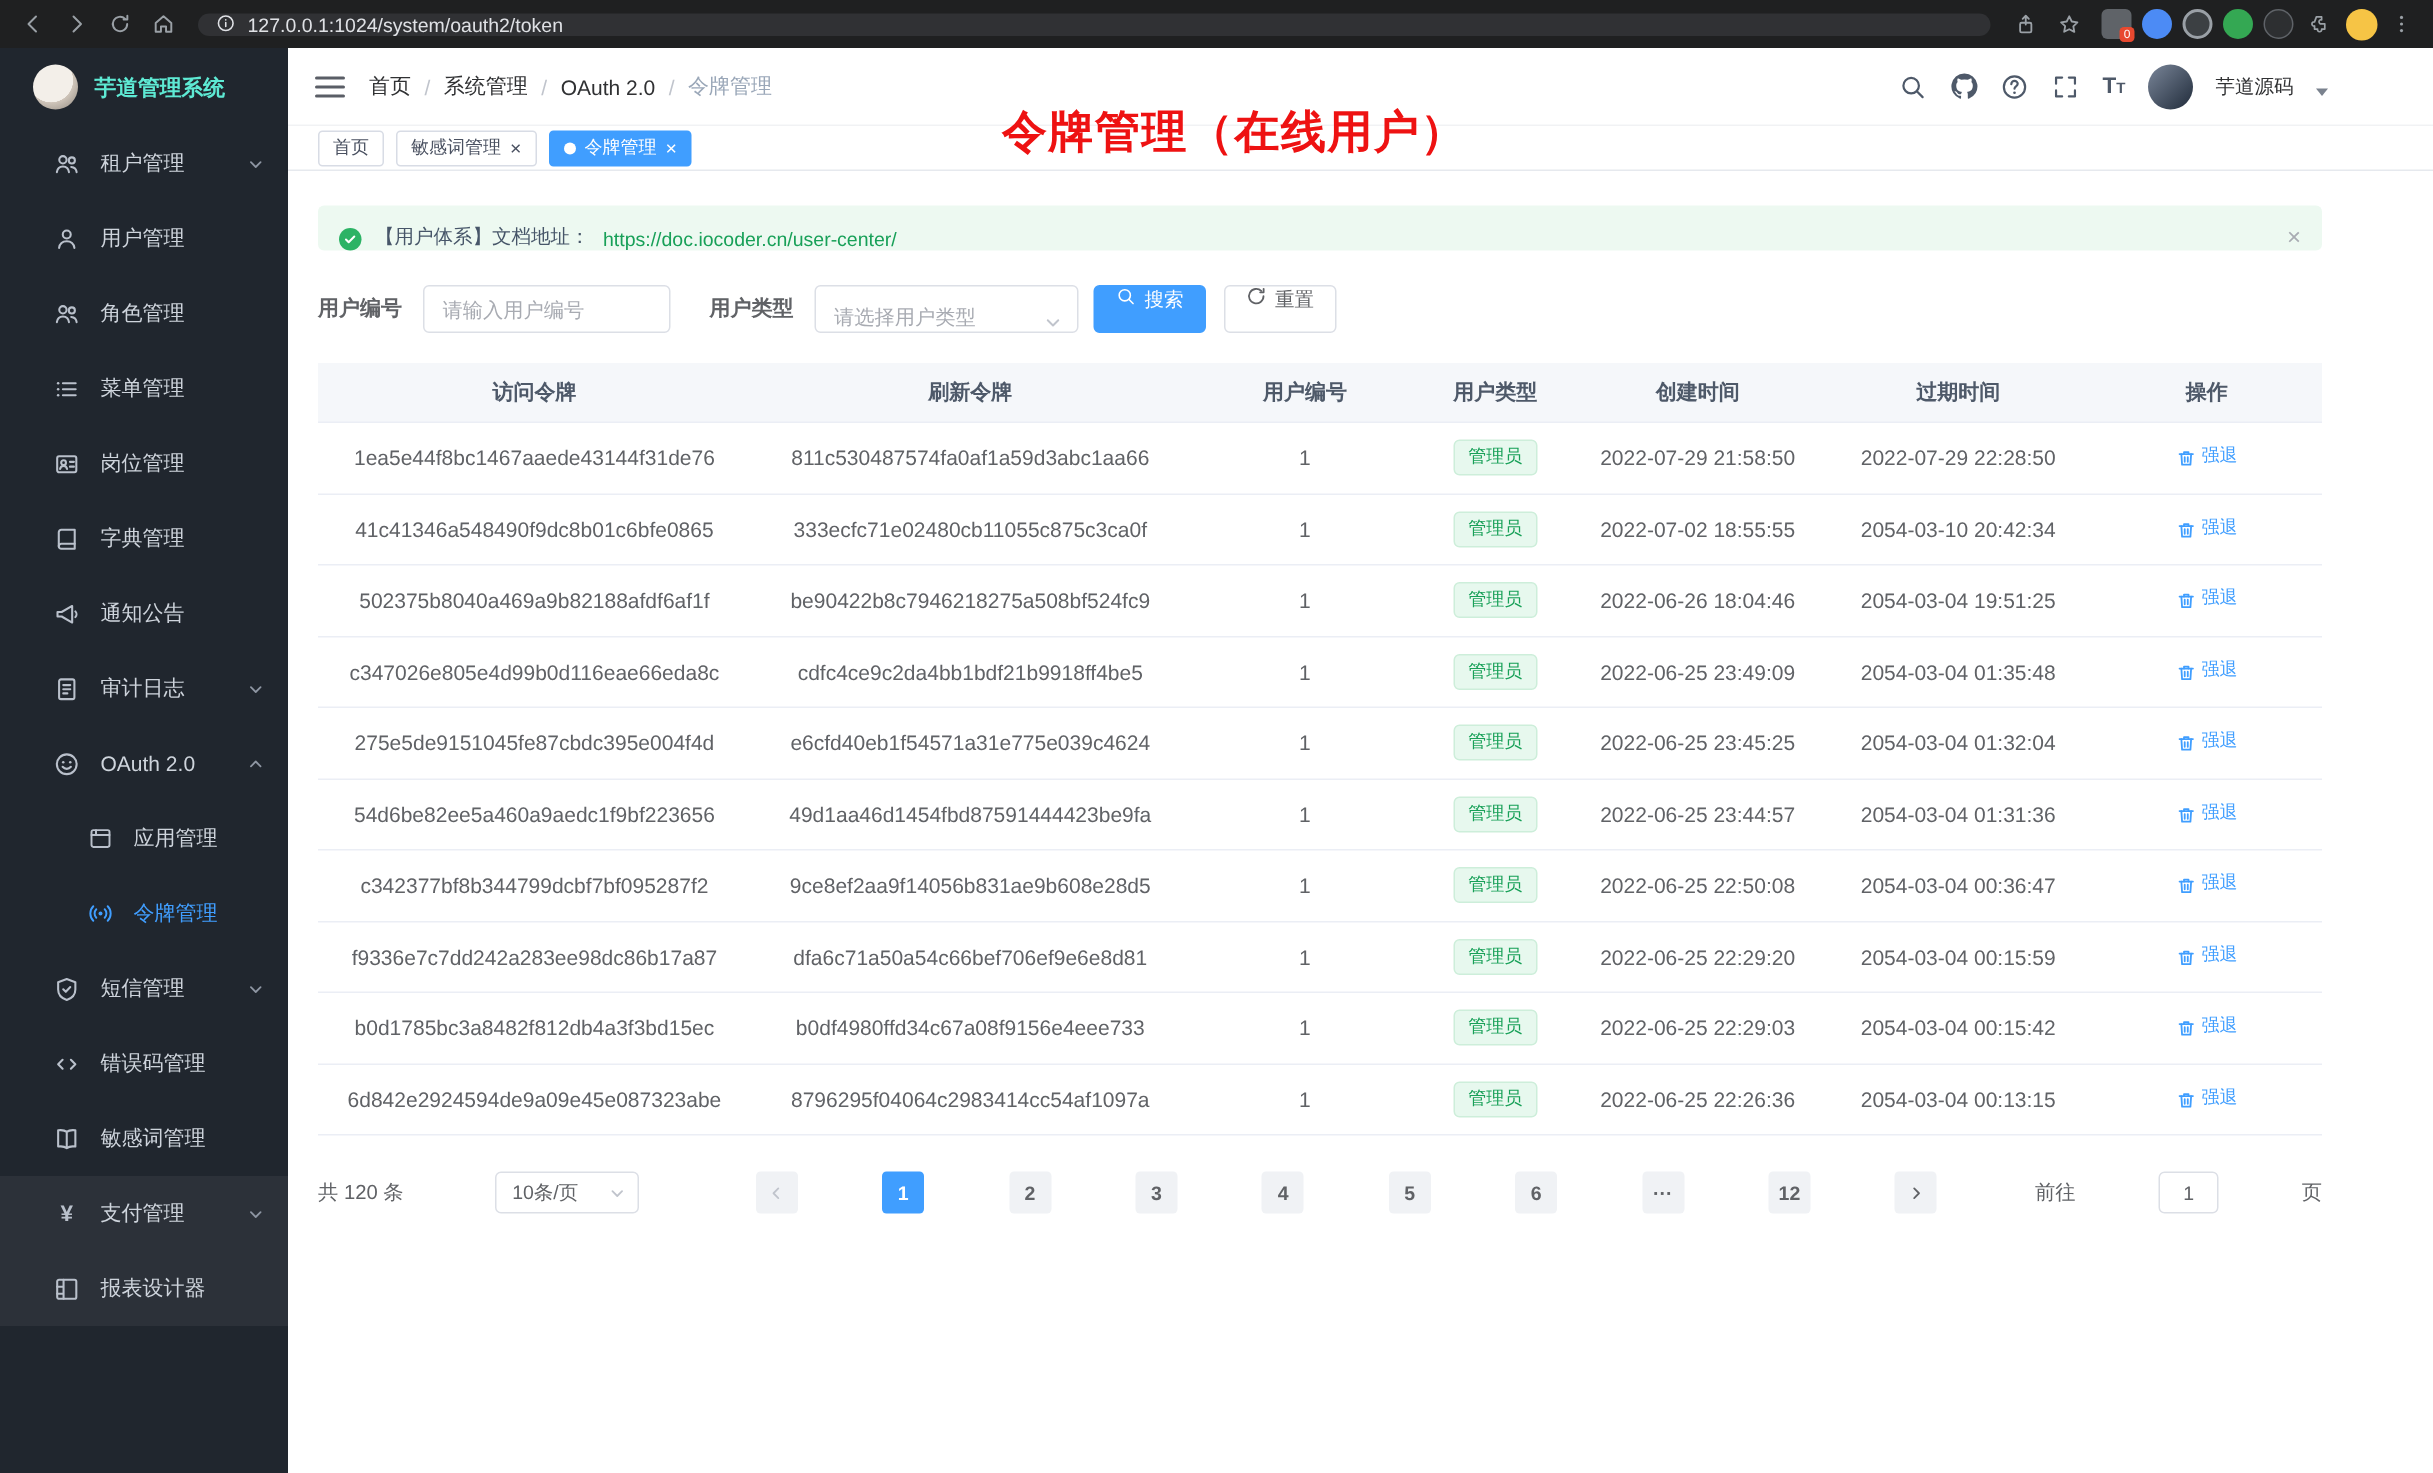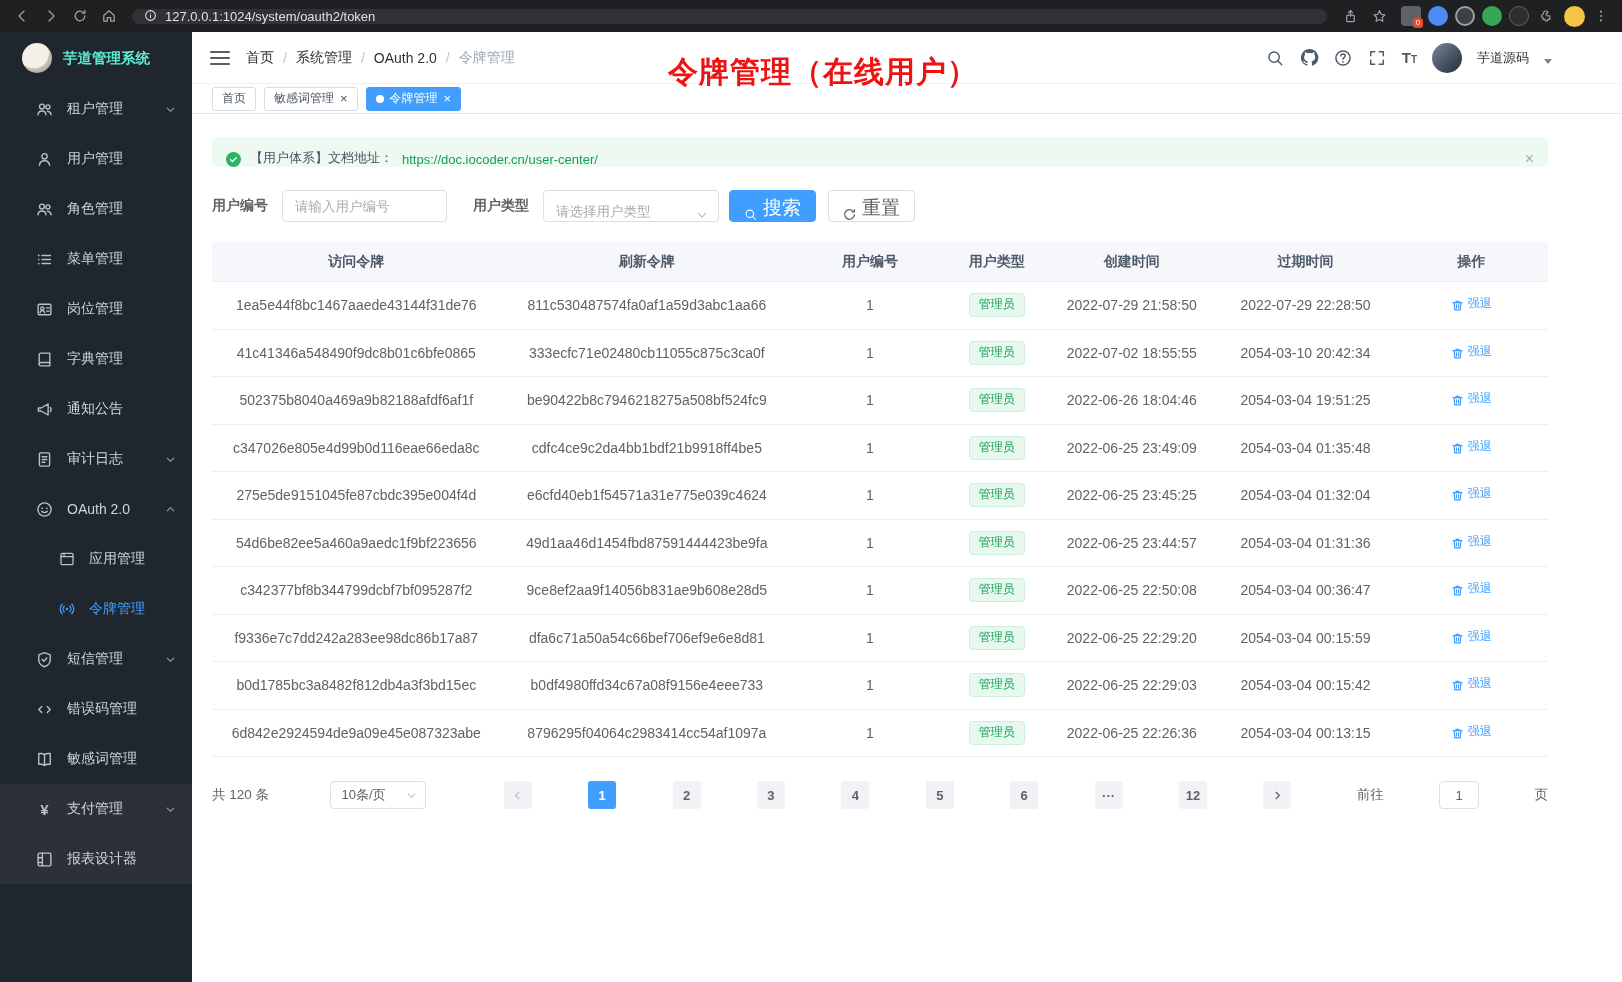--- a/index.html
+++ b/index.html
@@ -59,21 +59,21 @@
   .alert-label{color:#475669;font-weight:500}
   .alert-link{color:#18a058;cursor:pointer}
   .alert-x{margin-left:auto;color:#a8abb2;font-size:16px;cursor:pointer;line-height:1}
   .filters{display:flex;align-items:center;margin-bottom:20px}
   .f-label{font-weight:700;color:#606266;margin-right:14px;font-size:14px}
   .f-input{width:165px;height:32px;border:1px solid #dcdfe6;border-radius:4px;padding:0 12px;font-size:13.5px;color:#606266;background:#fff}
   .f-input::placeholder{color:#a8abb2}
   .f-gap{width:26px}
   .f-select{width:176px;height:32px;border:1px solid #dcdfe6;border-radius:4px;padding:0 10px 0 12px;display:flex;align-items:flex-end;justify-content:space-between;color:#a8abb2;font-size:13.5px;cursor:pointer;background:#fff}
   .f-select .chev{color:#c0c4cc;width:12px}
-  .btn{height:32px;border-radius:4px;padding:0 14px;font-size:19px;display:inline-flex;align-items:flex-end;gap:6px;cursor:pointer;border:1px solid #dcdfe6;background:#fff;color:#606266;font-family:inherit}
+  .btn{height:32px;border-radius:4px;padding:0 14px;font-size:13px;display:inline-flex;align-items:flex-start;gap:6px;cursor:pointer;border:1px solid #dcdfe6;background:#fff;color:#606266;font-family:inherit}
   .btn.primary{background:#409eff;border-color:#409eff;color:#fff;margin-left:10px}
   .btn.plain{margin-left:12px}
   
   .t-head{display:flex;height:40px;align-items:center;background:#f5f7fa;border-bottom:1px solid #ebeef5}
   .t-head .c{font-weight:600;color:#4e5969;font-size:14px}
   .t-row{display:flex;height:47.5px;align-items:center;border-bottom:1px solid #ebeef5;font-size:14px;color:#606266}
   .c{text-align:center}
   .c1{width:21.6%}.c2{width:21.9%}.c3{width:11.5%}.c4{width:7.5%}.c5{width:12.7%}.c6{width:13.3%}.c7{width:11.5%}
   .tagx{display:inline-block;padding:3px 9px;font-size:12px;border-radius:4px;background:#e7f8ee;color:#18a058;border:1px solid #cdeeda;line-height:1.3}
   .action{color:#409eff;font-size:12px;display:inline-flex;align-items:flex-end;gap:4px;cursor:pointer}
@@ -83,21 +83,21 @@
   .p-total{margin-right:14px}
   .psize{width:96px;height:28px;border:1px solid #dcdfe6;border-radius:4px;display:flex;align-items:center;justify-content:space-between;padding:0 8px 0 10px;font-size:13px;color:#606266;cursor:pointer;margin-right:18px;background:#fff}
   .psize .chev{color:#c0c4cc;width:11px}
   .pbtn{min-width:28px;height:28px;border:none;background:#f0f2f5;border-radius:3px;color:#606266;font-size:13px;font-weight:600;display:flex;align-items:center;justify-content:center;cursor:pointer;margin-left:9px;font-family:inherit;padding:0 4px}
   .pbtn.active{background:#409eff;color:#fff}
   .pbtn.disabled{color:#c0c4cc;cursor:default}
   .pbtn svg{width:11px;height:11px}
   .goto-label{margin-left:18px;margin-right:8px}
   .goto-input{width:40px;height:28px;border:1px solid #dcdfe6;border-radius:4px;text-align:center;font-size:13px;color:#606266;margin-right:8px}
   
-  .annotation{position:absolute;left:668px;top:52px;color:#ee1212;font-size:30px;font-weight:700;letter-spacing:1px;z-index:60;white-space:nowrap}
+  .annotation{position:absolute;left:668px;top:68px;color:#ee1212;font-size:30px;font-weight:700;letter-spacing:1px;z-index:60;white-space:nowrap}
 </style>
 </head>
 <body>
 
 <div class="browser">
   <span class="b-ic">
       <svg width="16" height="16" viewBox="0 0 16 16">
         <path d="M10 3L5 8l5 5"></path>
       </svg>
     </span>

